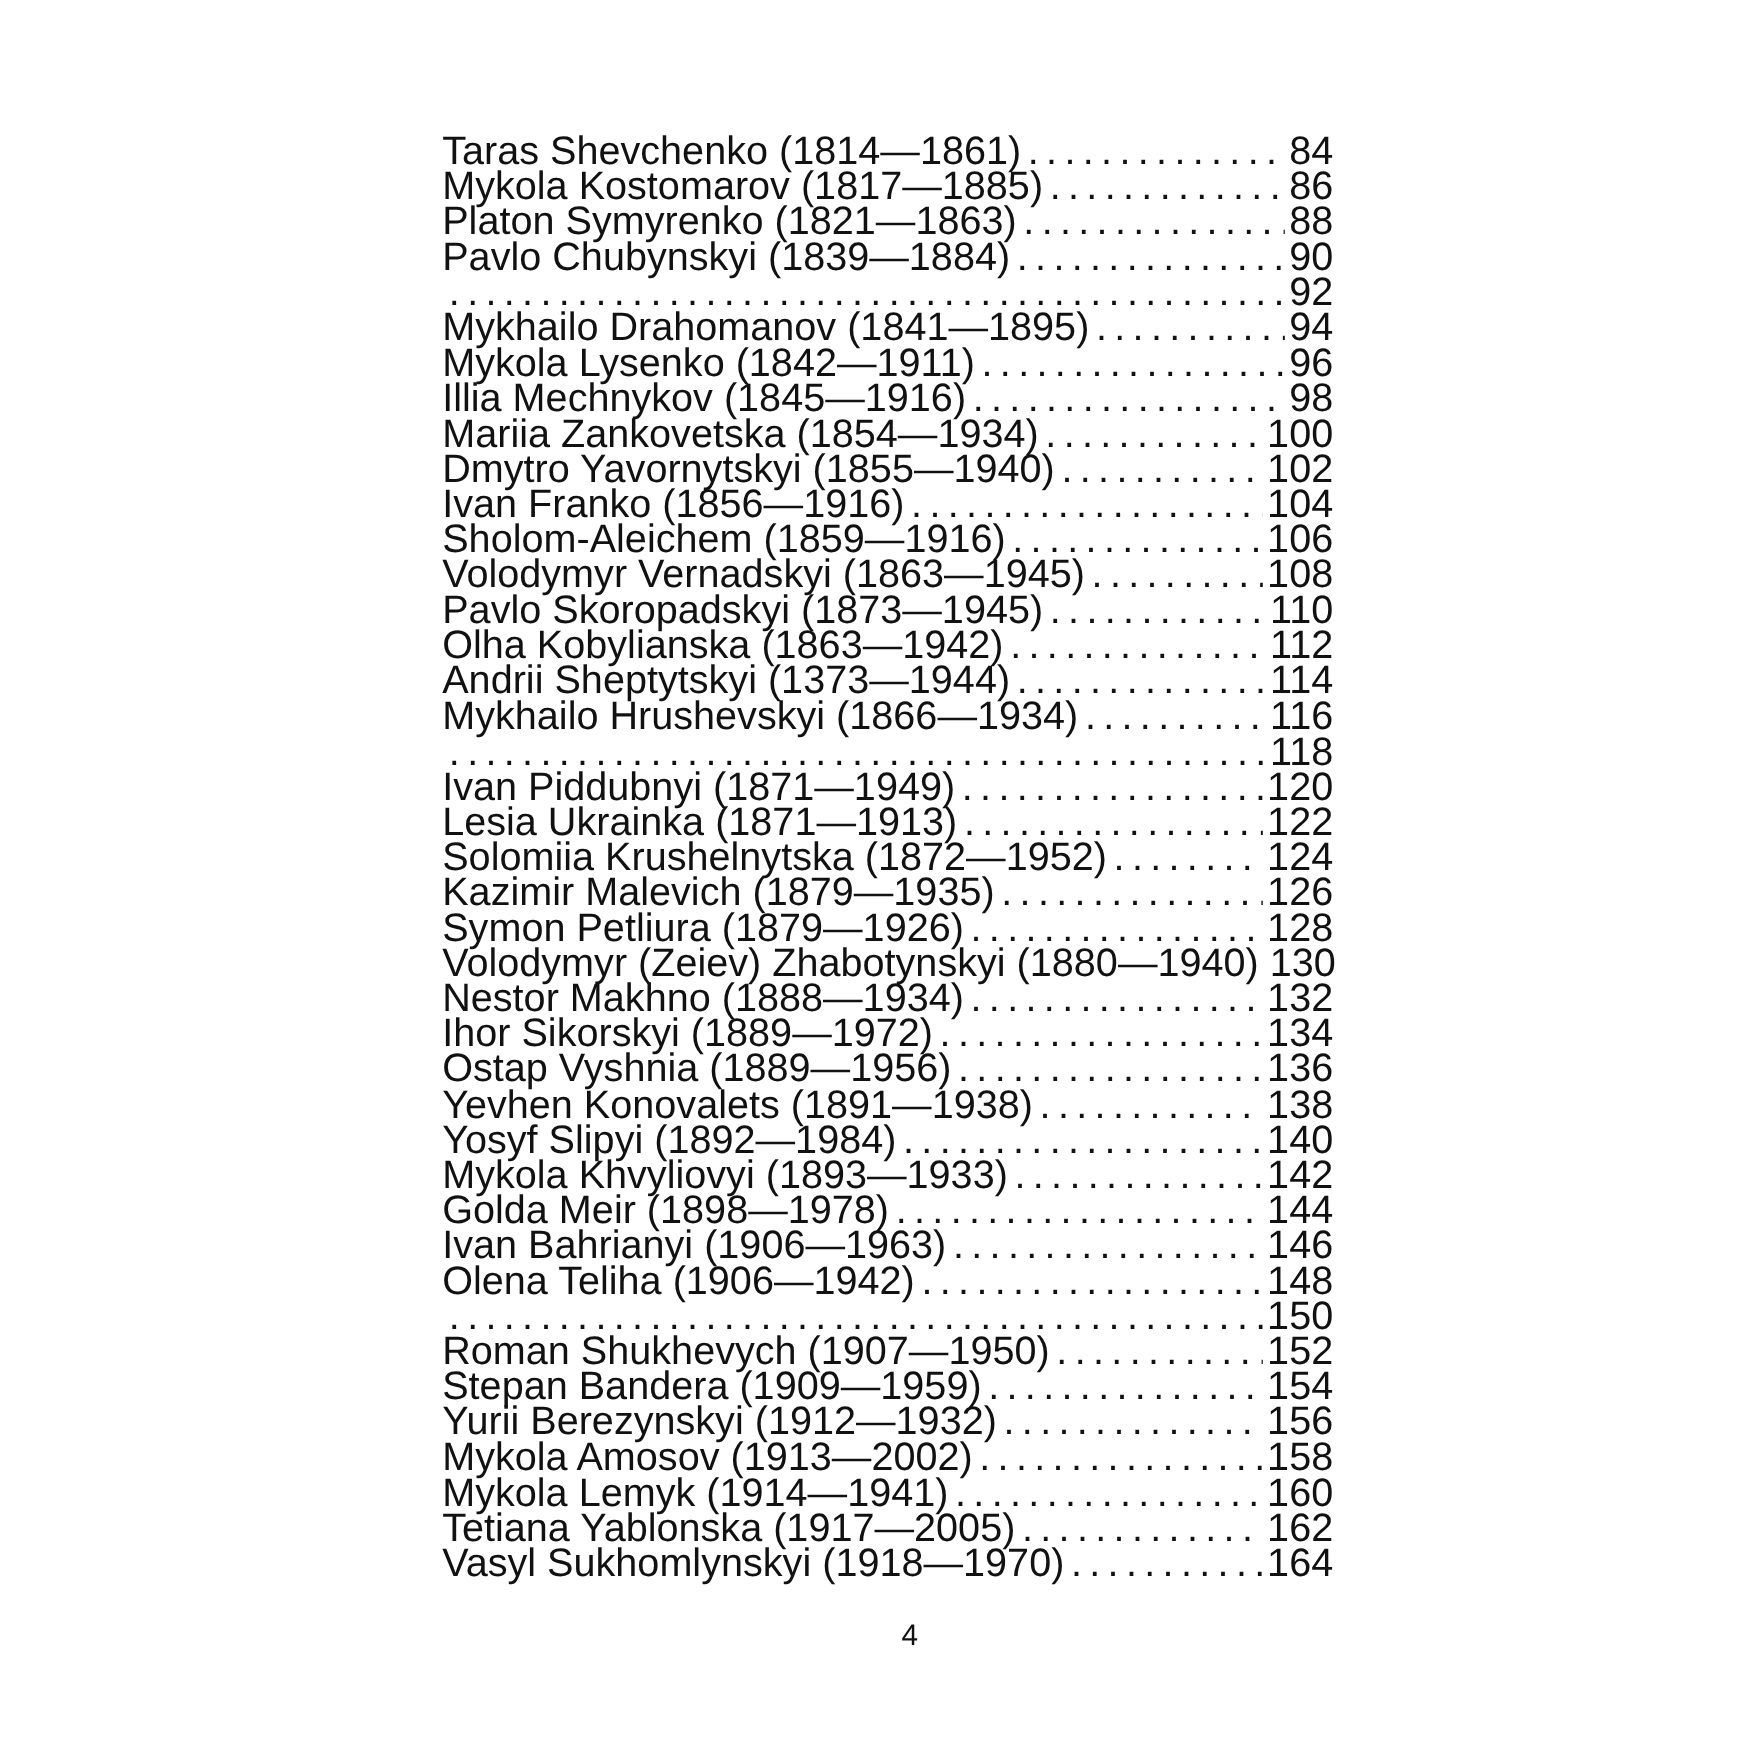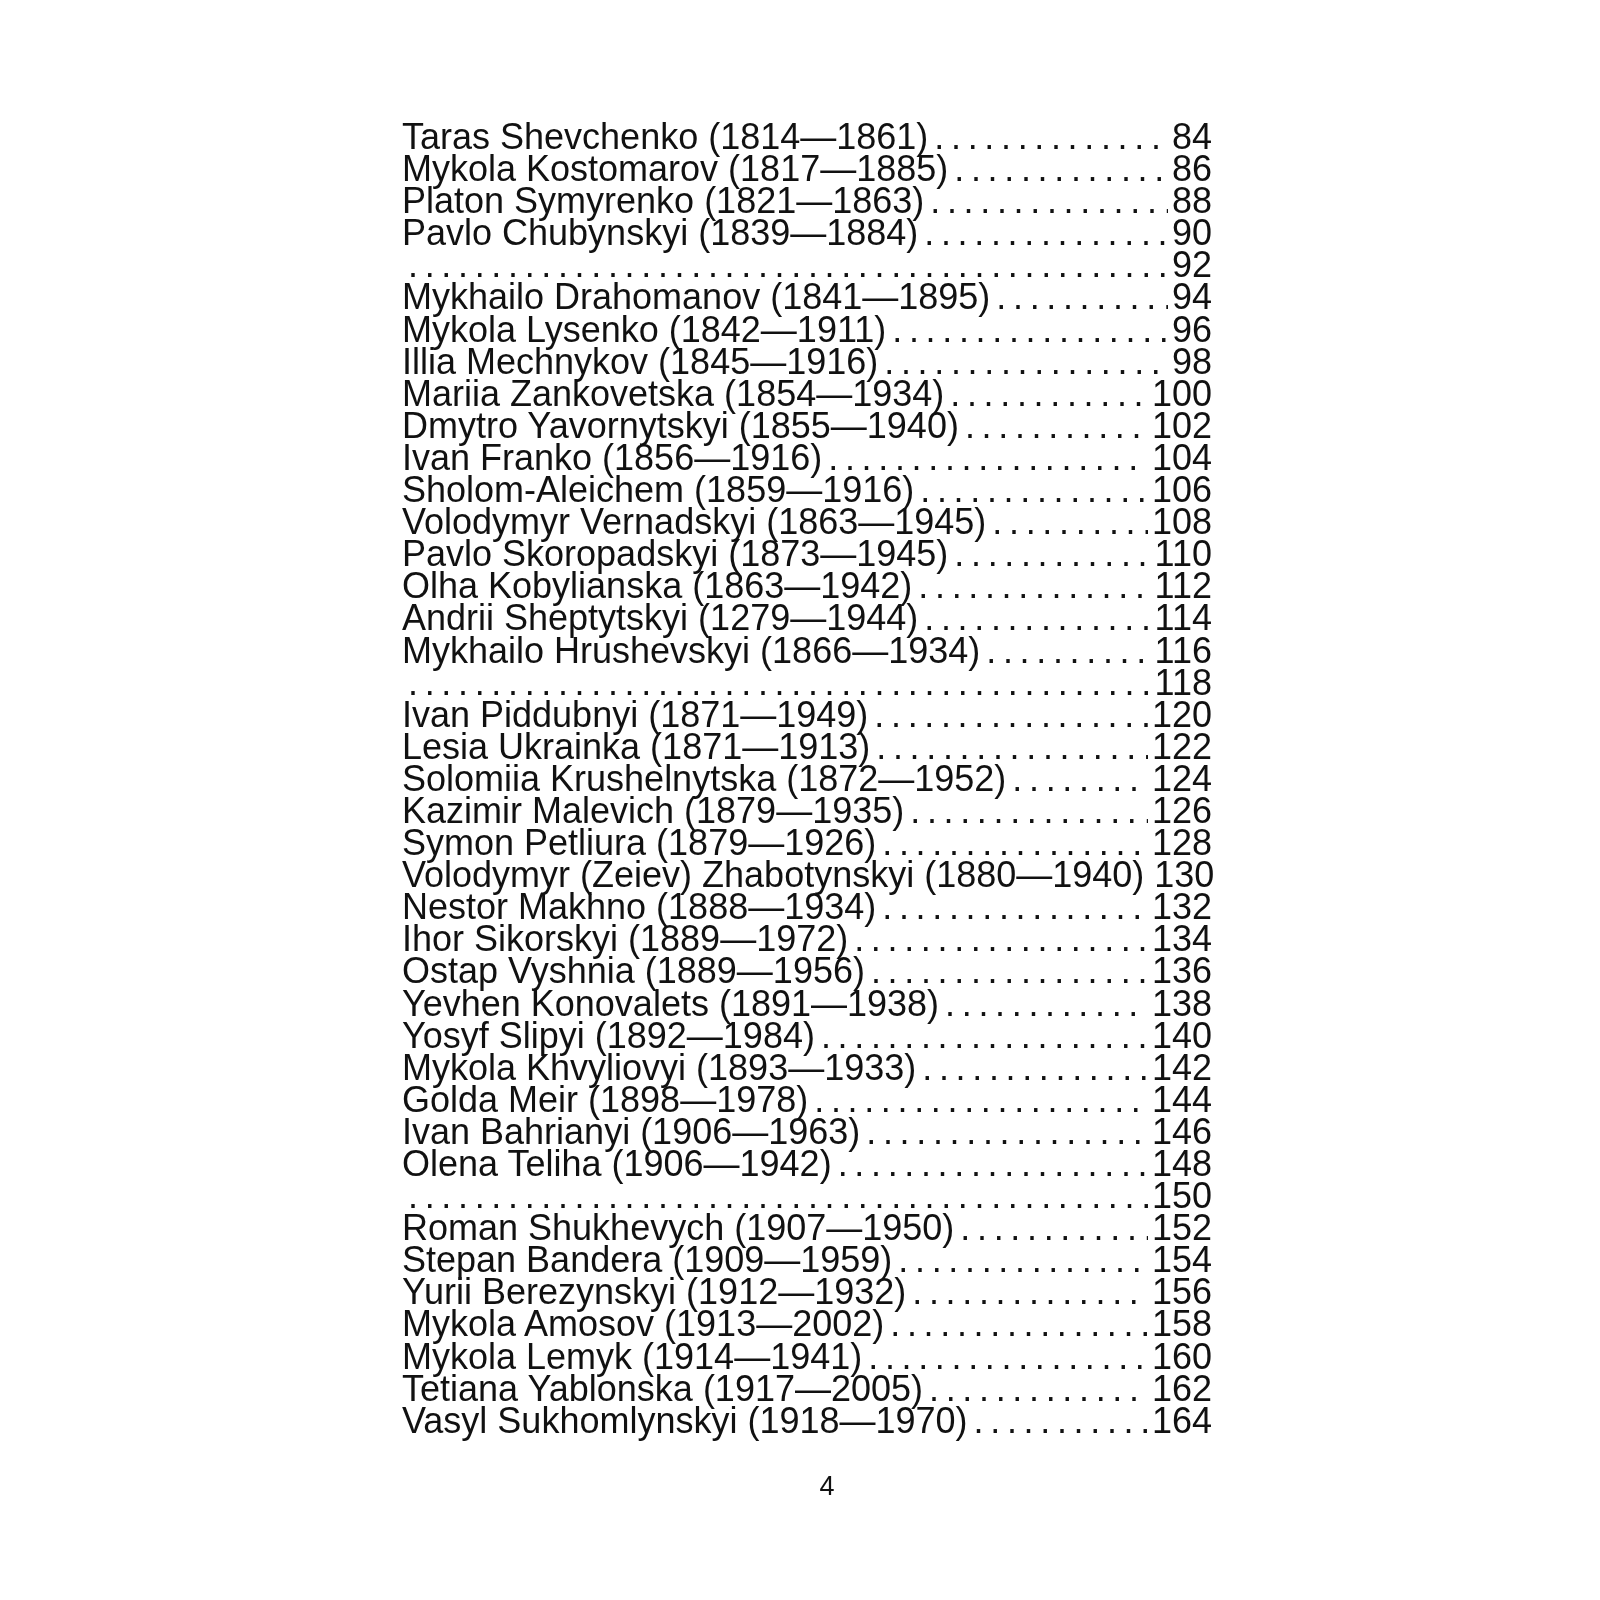--- a/index.html
+++ b/index.html
@@ -128,21 +128,21 @@
       <span class="toc-title">Pavlo Skoropadskyi (1873—1945)</span>
       <span class="toc-dots">......................................................................................................................................................</span>
       <span class="toc-page">110</span>
     </div>
     <div class="toc-row">
       <span class="toc-title">Olha Kobylianska (1863—1942)</span>
       <span class="toc-dots">......................................................................................................................................................</span>
       <span class="toc-page">112</span>
     </div>
     <div class="toc-row">
-      <span class="toc-title">Andrii Sheptytskyi (1279—1944)</span>
+      <span class="toc-title">Andrii Sheptytskyi (1373—1944)</span>
       <span class="toc-dots">......................................................................................................................................................</span>
       <span class="toc-page">114</span>
     </div>
     <div class="toc-row">
       <span class="toc-title">Mykhailo Hrushevskyi (1866—1934)</span>
       <span class="toc-dots">......................................................................................................................................................</span>
       <span class="toc-page">116</span>
     </div>
     <div class="toc-row">
       <span class="toc-dots">......................................................................................................................................................</span>

